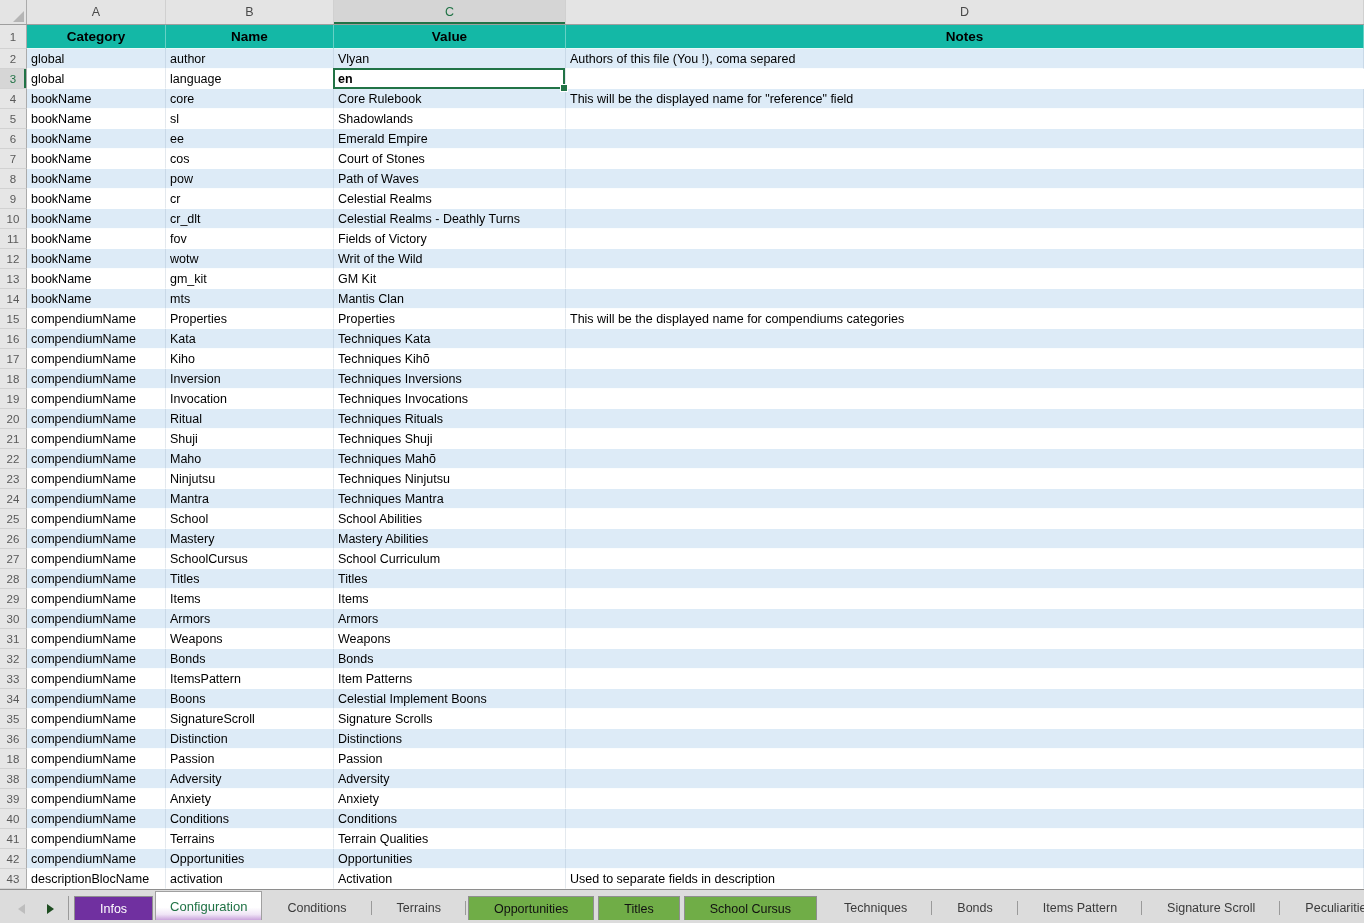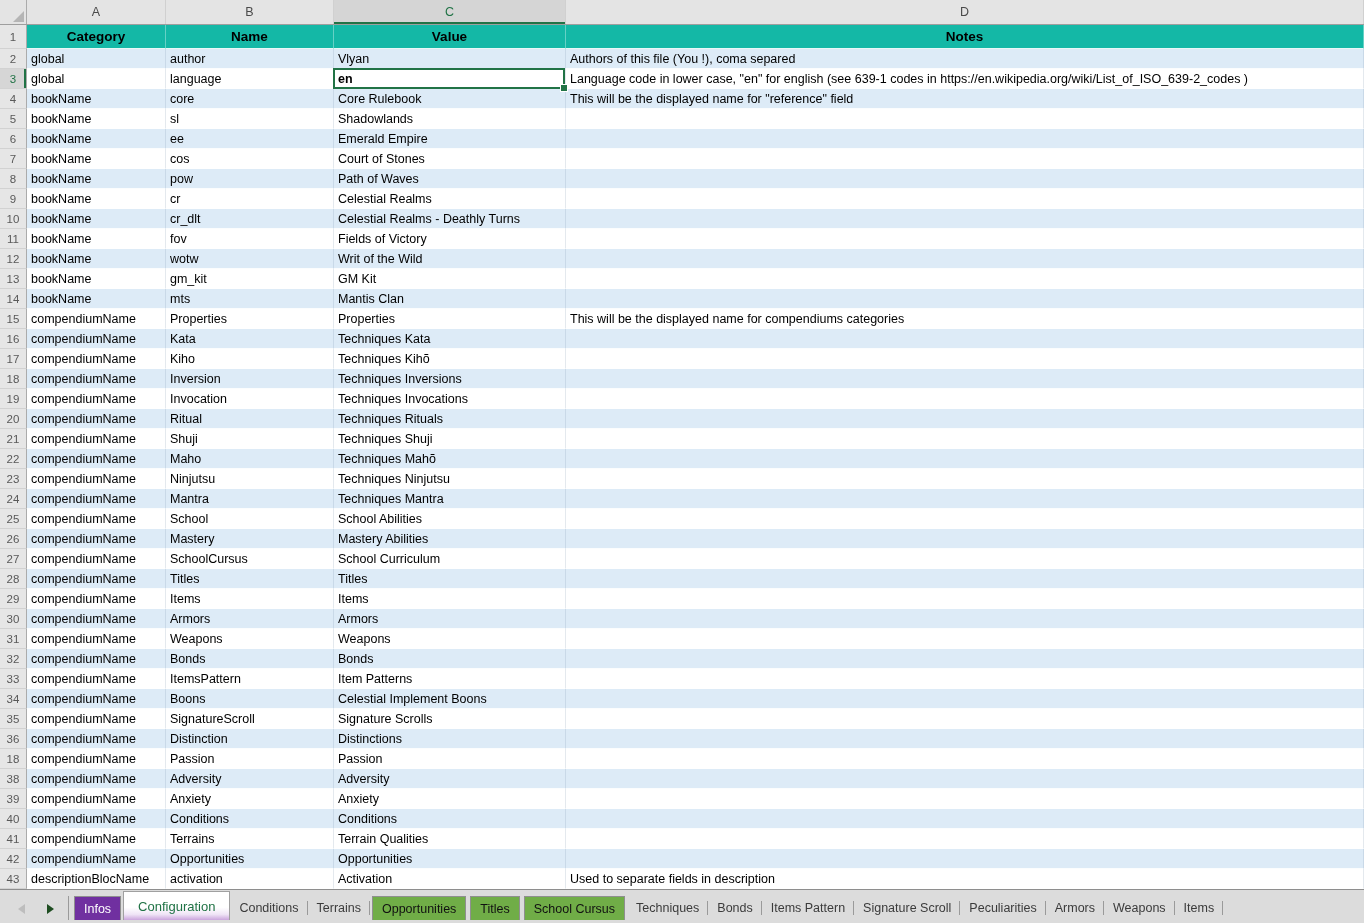--- a/index.html
+++ b/index.html
@@ -38,21 +38,21 @@
                           background:#217346; border:1px solid #fff; z-index:6; }
 
   
   .tabbar { flex:1; background:#DCDCDC; border-top:1px solid #8E8E8E; display:flex;
             align-items:flex-end; padding:0 0 3px 18px; overflow:hidden; }
   .navbtns { display:flex; align-items:center; gap:22px; margin:0 14px 6px 0; }
   .arrow { width:0; height:0; display:block; }
   .arrow.prev { border-right:7px solid #BDBDBD; border-top:5px solid transparent; border-bottom:5px solid transparent; }
   .arrow.next { border-left:7px solid #1E4D21; border-top:5px solid transparent; border-bottom:5px solid transparent; }
   .bar-sep { width:1px; height:24px; background:#9A9A9A; margin:0 3px 0 0; flex:none; }
-  .tab { height:24px; display:flex; align-items:center; padding:0 9px; font-size:12.5px; color:#3b3b3b;
+  .tab { height:24px; display:flex; align-items:center; padding:0 25px; font-size:12.5px; color:#3b3b3b;
          position:relative; flex:none; white-space:nowrap; }
   .tab.plain::after { content:""; position:absolute; right:0; top:5px; width:1px; height:14px; background:#9A9A9A; }
   .tab.green { background:#70AD47; color:#111; margin:0 2px; border:1px solid #8f8f8f; border-bottom:none; }
   .tab.purple { background:#7030A0; color:#fff; margin:0 2px; border:1px solid #8f8f8f; border-bottom:none; }
   .tab.active { height:29px; background:linear-gradient(#ffffff 55%, #efe4f6 80%, #CBA5DD 100%);
                 border:1px solid #A0A0A0; border-bottom:none; font-weight:normal; color:#1F7244;
                 font-size:13px; padding:0 14px; z-index:2; }
 </style>
 </head>
 <body>
@@ -84,21 +84,20 @@
         <div class="cell cA">global</div>
         <div class="cell cB">author</div>
         <div class="cell cC">Vlyan</div>
         <div class="cell cD">Authors of this file (You !), coma separed</div>
       </div>
       <div class="row">
         <div class="rownum sel">3</div>
         <div class="cell cA">global</div>
         <div class="cell cB">language</div>
         <div class="cell cC selcell">en</div>
-        <div class="cell cD">Language code in lower case, "en" for english (see 639-1 codes in https://en.wikipedia.org/wiki/List_of_ISO_639-2_codes )</div>
       </div>
       <div class="row band">
         <div class="rownum">4</div>
         <div class="cell cA">bookName</div>
         <div class="cell cB">core</div>
         <div class="cell cC">Core Rulebook</div>
         <div class="cell cD">This will be the displayed name for "reference" field</div>
       </div>
       <div class="row">
         <div class="rownum">5</div>

